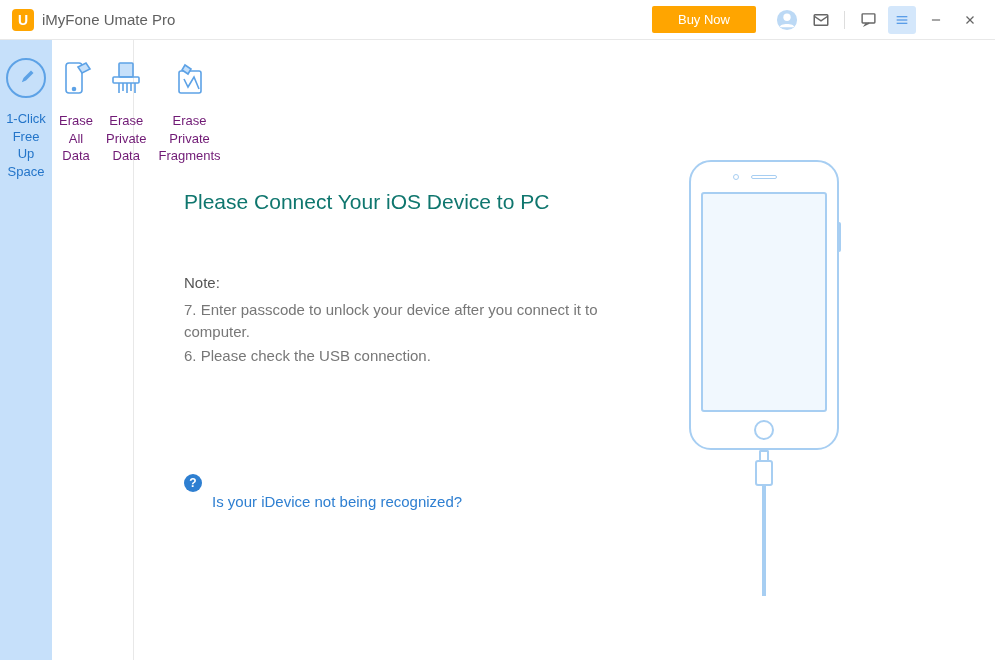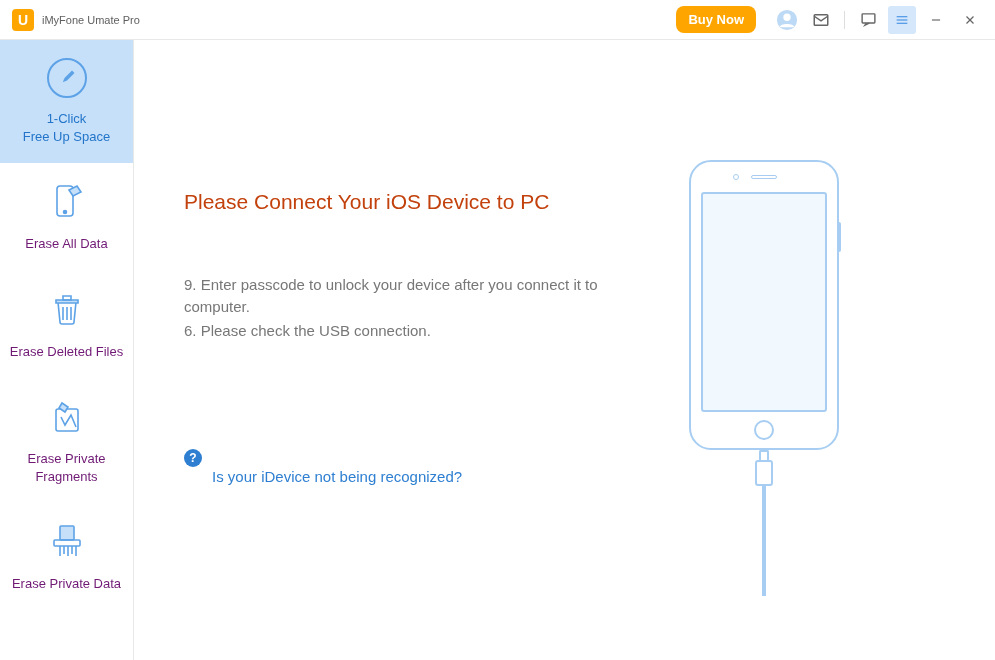--- a/index.html
+++ b/index.html
@@ -24,32 +24,31 @@
       background: #ffa500;
       border-radius: 4px;
       display: flex;
       align-items: center;
       justify-content: center;
       color: #fff;
       font-weight: bold;
       font-size: 14px;
       margin-right: 8px;
     }
-    .app-title { font-size: 11px; color: #606060; }
+    .app-title { font-size: 15px; color: #606060; }
     .titlebar-spacer { flex: 1; }
     .buy-now {
       background: #ffa500;
       color: #fff;
       border: none;
-      padding: 6px 12px;
+      padding: 6px 26px;
       font-size: 13px;
       cursor: pointer;
-      border-radius: 8px;
+      border-radius: 2px;
       margin-right: 14px;
-      font-weight: bold;
     }
     .tb-icon {
       width: 28px;
       height: 28px;
       display: flex;
       align-items: center;
       justify-content: center;
       cursor: pointer;
       color: #666;
       margin: 0 3px;
@@ -64,21 +63,21 @@
     .tb-icon.menu { background: #d4e7fb; border-radius: 3px; }
     .main {
       display: flex;
       height: calc(100% - 40px);
     }
     .sidebar {
       width: 134px;
       background: #fff;
       border-right: 1px solid #e8e8e8;
       display: flex;
-      flex-direction: column;
+      flex-direction: row;
     }
     .sb-item {
       padding: 16px 6px 18px;
       text-align: center;
       cursor: pointer;
       font-size: 13px;
       color: #701a75;
       line-height: 1.35;
     }
     .sb-item.active {
@@ -104,21 +103,21 @@
       flex: 1;
       padding: 0 40px;
       display: flex;
     }
     .text-col {
       flex: 1;
       padding-top: 150px;
       padding-left: 10px;
       max-width: 430px;
     }
-    .heading { font-size: 21px; color: #c2410c; font-weight: 400; margin-bottom: 60px; }
+    .heading { font-size: 21px; color: #0f766e; font-weight: 400; margin-bottom: 60px; }
     .note-label { font-size: 15px; color: #555; margin-bottom: 8px; }
     .note-body { font-size: 15px; color: #777; line-height: 1.45; }
     .note-body p { margin-bottom: 2px; }
     .help-row {
       margin-top: 90px;
       display: flex;
       align-items: center;
       gap: 10px;
     }
     .help-q {
@@ -255,62 +254,50 @@
         <svg width="36" height="40" viewBox="0 0 36 40" fill="none" stroke="#5da2e6" stroke-width="1.6">
             <rect x="8" y="4" width="16" height="30" rx="3"></rect>
             <circle cx="16" cy="30" r="1.5" fill="#5da2e6"></circle>
             <path d="M20 8 l8-4 4 6 -8 4 z" fill="#c6e0fa"></path>
           </svg>
       </div>
       <div>Erase All Data</div>
     </div>
     <div class="sb-item">
       <div class="sb-icon">
-        <svg width="36" height="40" viewBox="0 0 36 40" fill="none" stroke="#5da2e6" stroke-width="1.6">
-            <path d="M9 12 h18 l-2 20 a2 2 0 0 1 -2 2 h-10 a2 2 0 0 1 -2 -2 z"></path>
-            <path d="M7 10 h22 v3 h-22 z" fill="#c6e0fa"></path>
-            <path d="M14 6 h8 v4 h-8 z"></path>
-            <line x1="14" y1="17" x2="14" y2="30"></line>
-            <line x1="18" y1="17" x2="18" y2="30"></line>
-            <line x1="22" y1="17" x2="22" y2="30"></line>
-          </svg>
-      </div>
-      <div>Erase Deleted Files</div>
-    </div>
-    <div class="sb-item">
-      <div class="sb-icon">
-        <svg width="38" height="40" viewBox="0 0 38 40" fill="none" stroke="#5da2e6" stroke-width="1.6">
-            <rect x="8" y="12" width="22" height="22" rx="2"></rect>
-            <path d="M14 6 l6 4 -3 5 -6 -4 z" fill="#c6e0fa"></path>
-            <path d="M13 20 l4 8 6-10 5 12"></path>
-          </svg>
-      </div>
-      <div style="white-space:pre-line">Erase Private Fragments</div>
-    </div>
-    <div class="sb-item">
-      <div class="sb-icon">
         <svg width="38" height="40" viewBox="0 0 38 40" fill="none" stroke="#5da2e6" stroke-width="1.6">
             <rect x="12" y="4" width="14" height="14" rx="1" fill="#c6e0fa"></rect>
             <rect x="6" y="18" width="26" height="6" rx="1"></rect>
             <line x1="12" y1="24" x2="12" y2="34"></line>
             <line x1="16" y1="24" x2="16" y2="32"></line>
             <line x1="20" y1="24" x2="20" y2="34"></line>
             <line x1="24" y1="24" x2="24" y2="32"></line>
             <line x1="28" y1="24" x2="28" y2="34"></line>
           </svg>
       </div>
       <div>Erase Private Data</div>
     </div>
+    <div class="sb-item">
+      <div class="sb-icon">
+        <svg width="38" height="40" viewBox="0 0 38 40" fill="none" stroke="#5da2e6" stroke-width="1.6">
+            <rect x="8" y="12" width="22" height="22" rx="2"></rect>
+            <path d="M14 6 l6 4 -3 5 -6 -4 z" fill="#c6e0fa"></path>
+            <path d="M13 20 l4 8 6-10 5 12"></path>
+          </svg>
+      </div>
+      <div style="white-space:pre-line">Erase Private Fragments</div>
+    </div>
   </div>
 
   <div class="content">
     <div class="text-col">
       <div class="heading">Please Connect Your iOS Device to PC</div>
+      <div class="note-label">Note:</div>
       <div class="note-body">
-        <p>9. Enter passcode to unlock your device after you connect it to computer.</p>
+        <p>7. Enter passcode to unlock your device after you connect it to computer.</p>
         <p>6. Please check the USB connection.</p>
       </div>
       <div class="help-row">
         <div class="help-q">?</div>
         <a class="help-link">Is your iDevice not being recognized?</a>
       </div>
     </div>
     <div class="phone-col">
       <div class="phone-wrap">
         <div class="phone-body">

